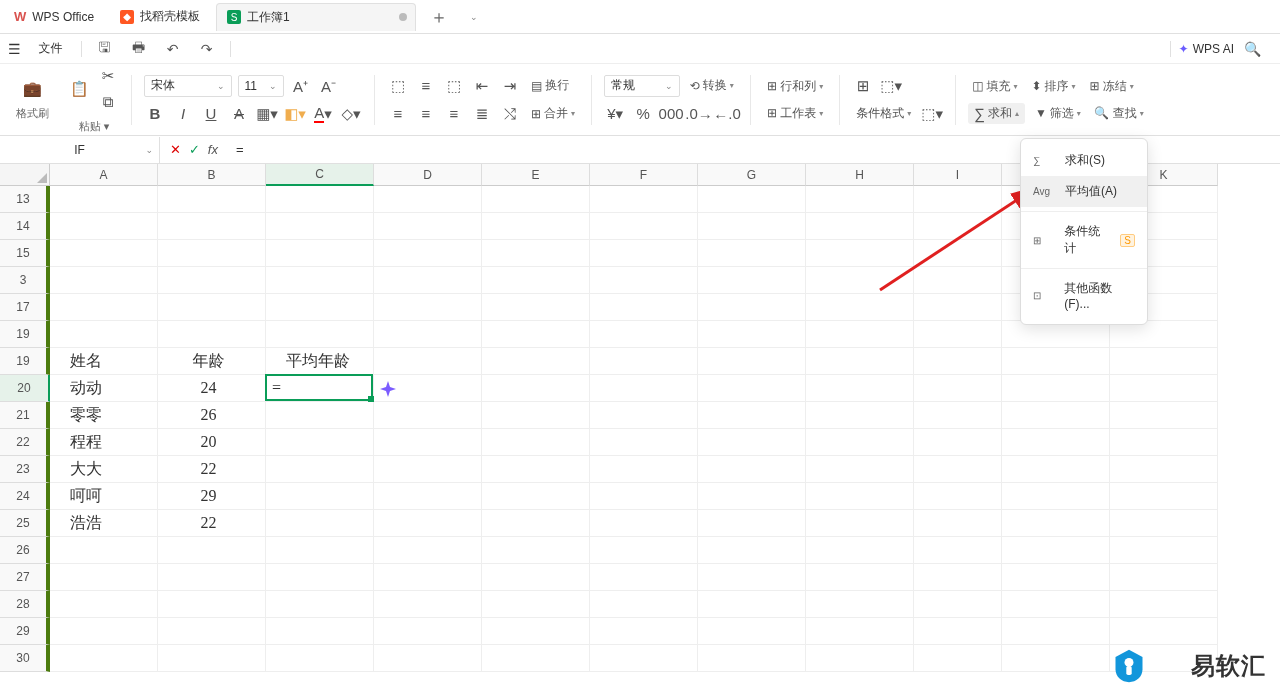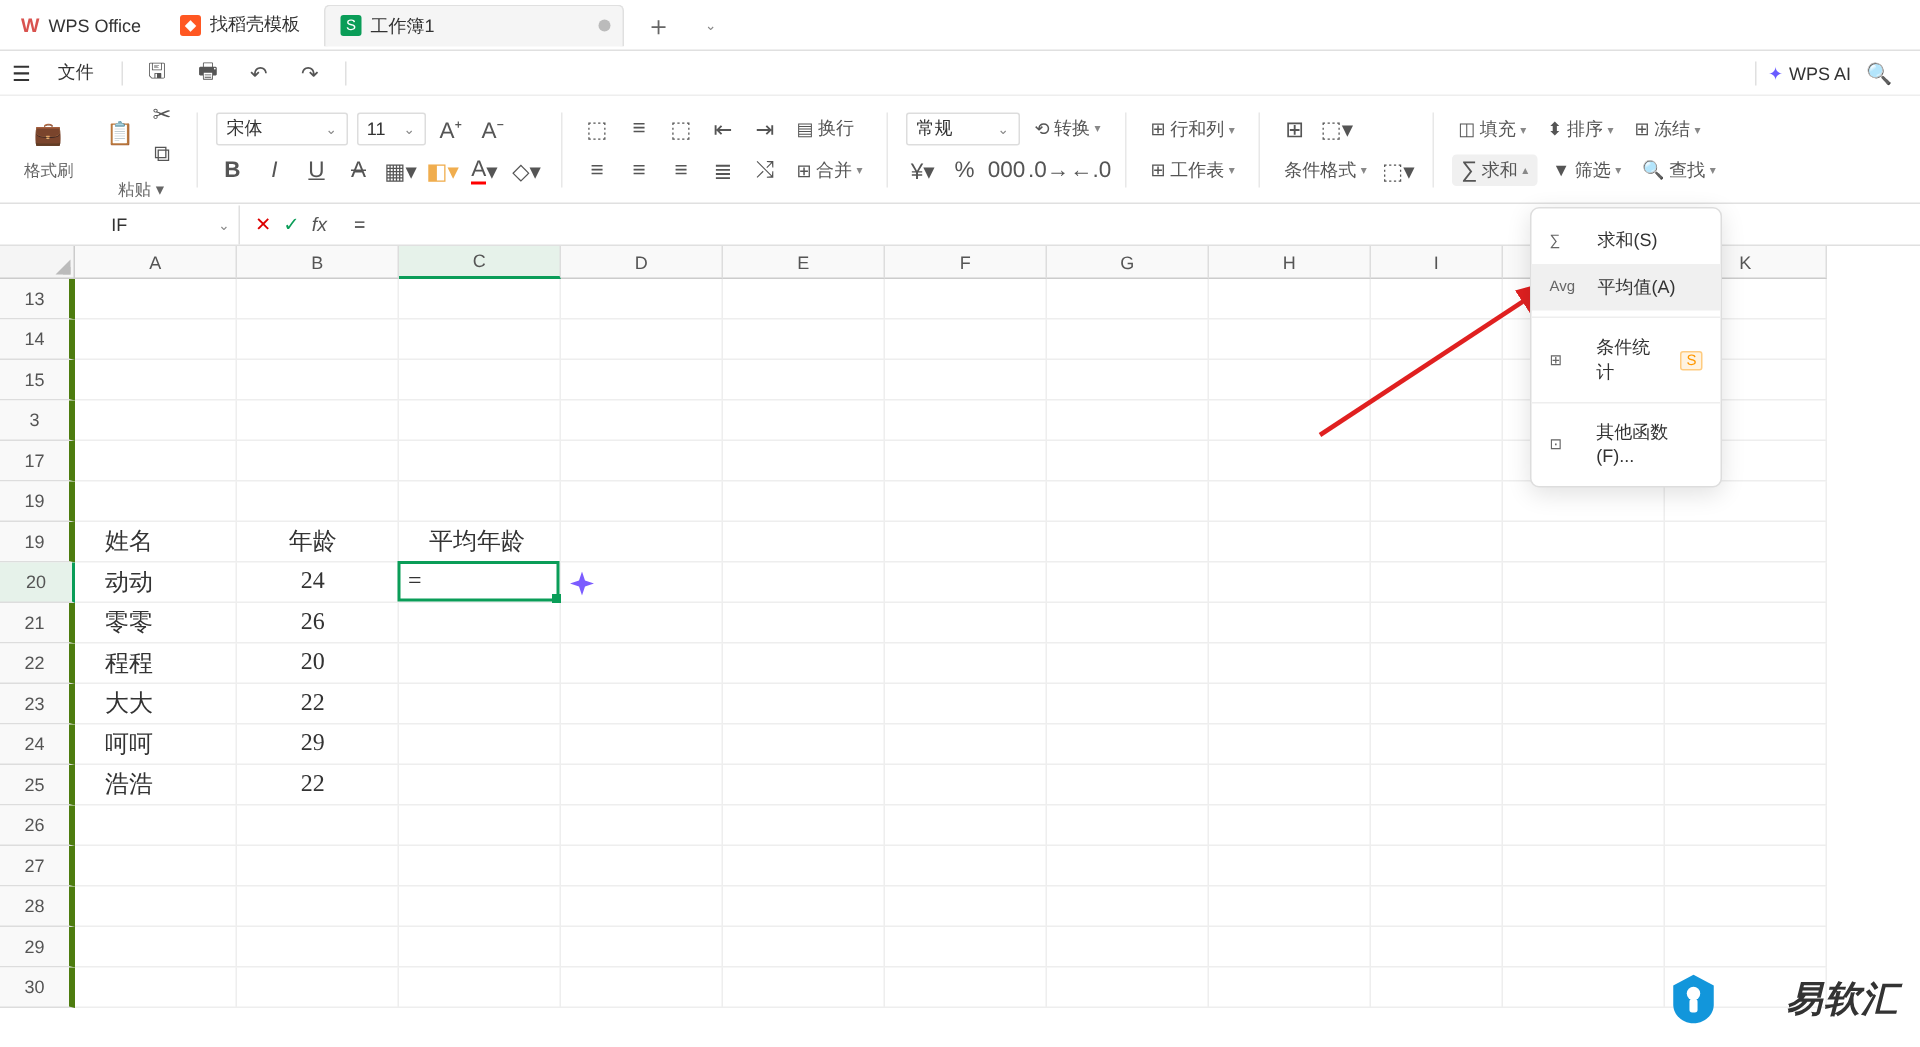--- a/index.html
+++ b/index.html
@@ -78,21 +78,21 @@
 .dd-item .ddp{width:22px;font-size:10px;color:#666;text-align:left;font-family:Arial;}
 .dd-sep{height:1px;background:#eee;margin:4px 0;}
 .badge-s{font-size:10px;background:#fff3e0;color:#ff9800;border:1px solid #ffcc80;border-radius:2px;padding:0 3px;margin-left:auto;}
 
 
 .arrow{position:absolute;z-index:40;pointer-events:none;}
 
 
 .wm{position:absolute;right:14px;bottom:14px;display:flex;align-items:center;gap:8px;z-index:60;}
 .wm-ic{width:36px;height:36px;}
-.wm-txt{font-size:24px;font-weight:600;color:#333;font-style:italic;letter-spacing:1px;margin-left:36px;}
+.wm-txt{font-size:24px;font-weight:600;color:#333;letter-spacing:1px;margin-left:36px;}
 </style>
 </head>
 <body>
 
 <div class="title-tabs">
   <div class="tt-item">
     <span class="wps-ico">W</span>
     <span>WPS Office</span>
   </div>
   <div class="tt-item">

